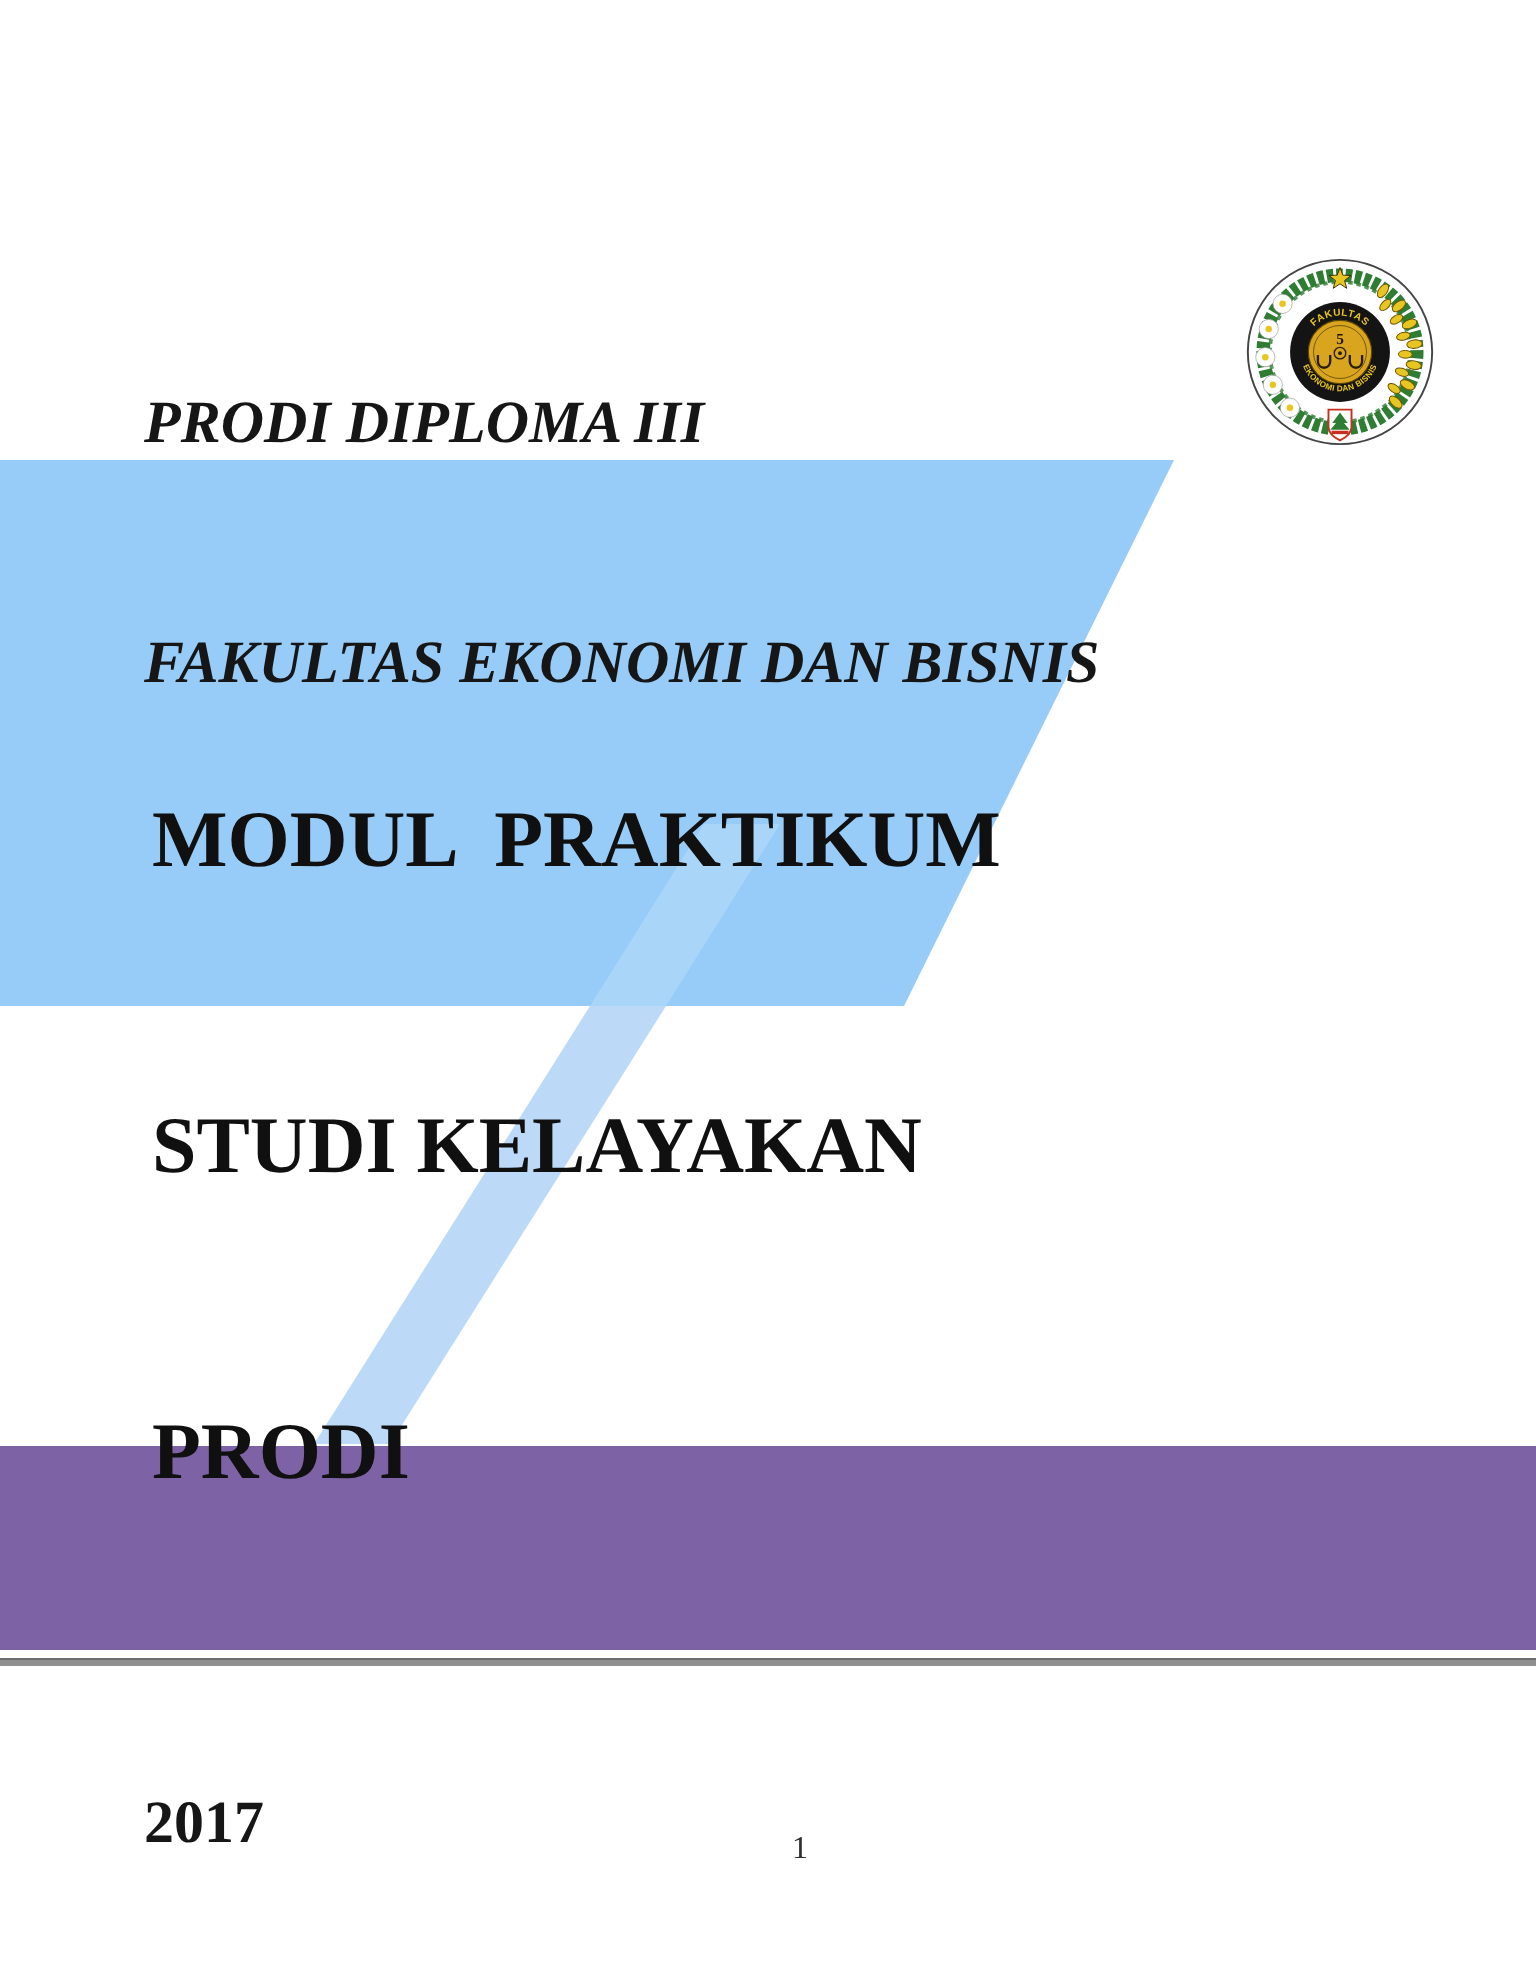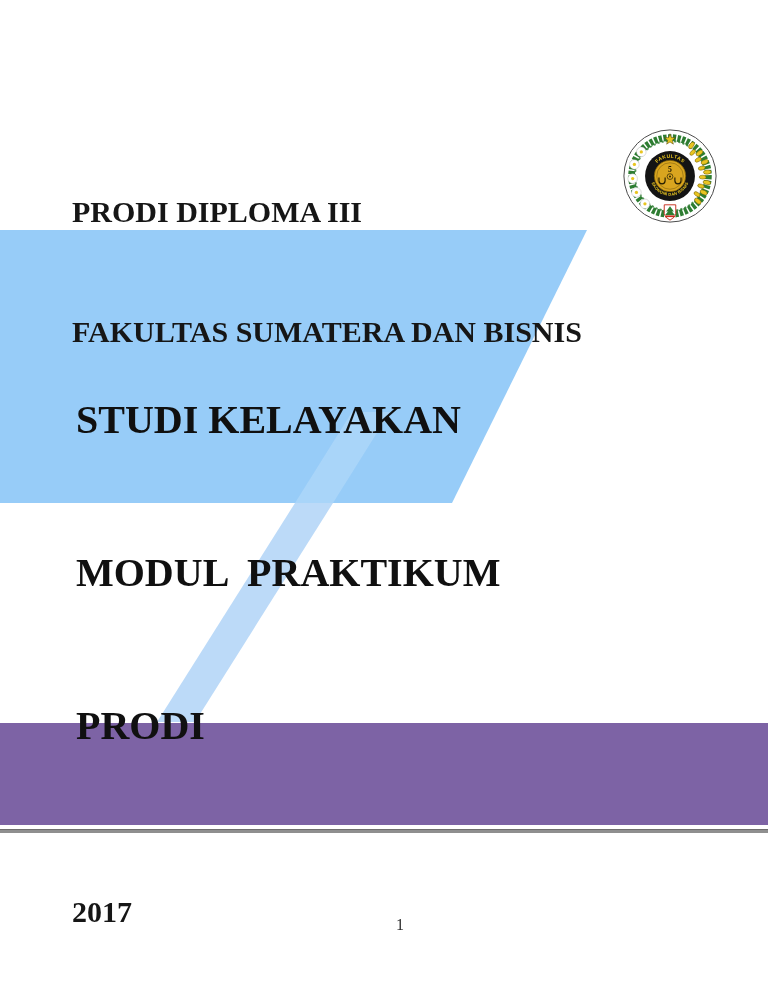--- a/index.html
+++ b/index.html
@@ -13,21 +13,21 @@
   }
   .bg-svg{position:absolute;left:0;top:0;z-index:0;}
   .shape-panel{fill:var(--panel-blue,#97CCF8);}
   .shape-ribbon-inner{fill:#ffffff;opacity:0.18;}
   .shape-ribbon{fill:var(--ribbon-blue,#BCDAF8);}
 
   .header{
     position:absolute;left:72px;top:112px;z-index:2;
     font-weight:bold;font-size:30px;line-height:40px;
     color:var(--text-black,#161616);
-    letter-spacing:0px;white-space:pre;
+    letter-spacing:0px;white-space:pre;font-style:italic;
   }
   .logo-wrap{position:absolute;left:622px;top:128px;width:96px;height:96px;z-index:2;}
 
   .title{
     position:absolute;left:76px;top:292px;z-index:2;
     font-weight:bold;font-size:40px;line-height:51px;
     color:#101010;white-space:pre;
   }
 
   .purple-band{
@@ -71,21 +71,21 @@
 <div id="page">
 
   <svg class="bg-svg" width="768" height="994" viewBox="0 0 768 994">
     <polygon class="shape-panel" points="0,230 587,230 452,503 0,503"></polygon>
     <polygon class="shape-ribbon-inner" points="352,412 390,412 333,503 295,503"></polygon>
     <polygon class="shape-ribbon" points="295,503 333,503 195,722 157,722"></polygon>
   </svg>
 
   <div class="header">
     <div>PRODI DIPLOMA III</div>
-    <div>FAKULTAS SUMATERA DAN BISNIS</div>
+    <div>FAKULTAS EKONOMI DAN BISNIS</div>
   </div>
 
   <div class="logo-wrap">
     <svg width="96" height="96" viewBox="0 0 100 100">
       <circle class="lg-outer" cx="50" cy="50" r="48"></circle>
 
       <circle class="lg-wreath" cx="50" cy="50" r="40" stroke-width="7" stroke-dasharray="3.4 1.5"></circle>
       <circle class="lg-wreath" cx="50" cy="50" r="36.5" stroke-width="2" stroke-dasharray="2.4 2" opacity="0.8"></circle>
 
       <path class="lg-star" d="M50,6 L48.53,9.98 L44.29,10.15 L47.62,12.77 L46.47,16.85 L50,14.5 L53.53,16.85 L52.38,12.77 L55.71,10.15 L51.47,9.98 Z"></path>
@@ -153,22 +153,22 @@
       <g>
         <path class="lg-shield" d="M44,80 L56,80 L56,89 Q56,93 50,96 Q44,93 44,89 Z"></path>
         <path class="lg-tree" d="M50,81.5 L54,87 L46,87 Z"></path>
         <path class="lg-tree" d="M50,84.5 L55,90.5 L45,90.5 Z"></path>
         <rect class="lg-base" x="45.6" y="91" width="8.8" height="1.8"></rect>
       </g>
     </svg>
   </div>
 
   <div class="title">
+    <div>MODUL  PRAKTIKUM</div>
     <div>STUDI KELAYAKAN</div>
-    <div>MODUL  PRAKTIKUM</div>
     <div>PRODI</div>
   </div>
 
   <div class="purple-band"></div>
   <div class="gray-rule"></div>
 
   <div class="footer">
     <div>2017</div>
   </div>
 

